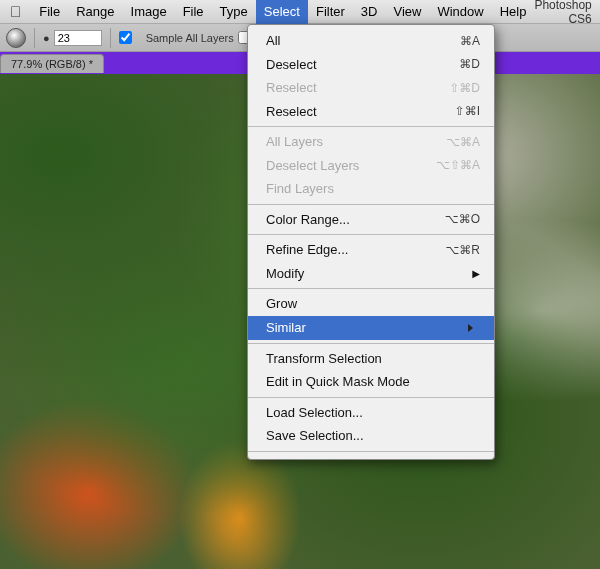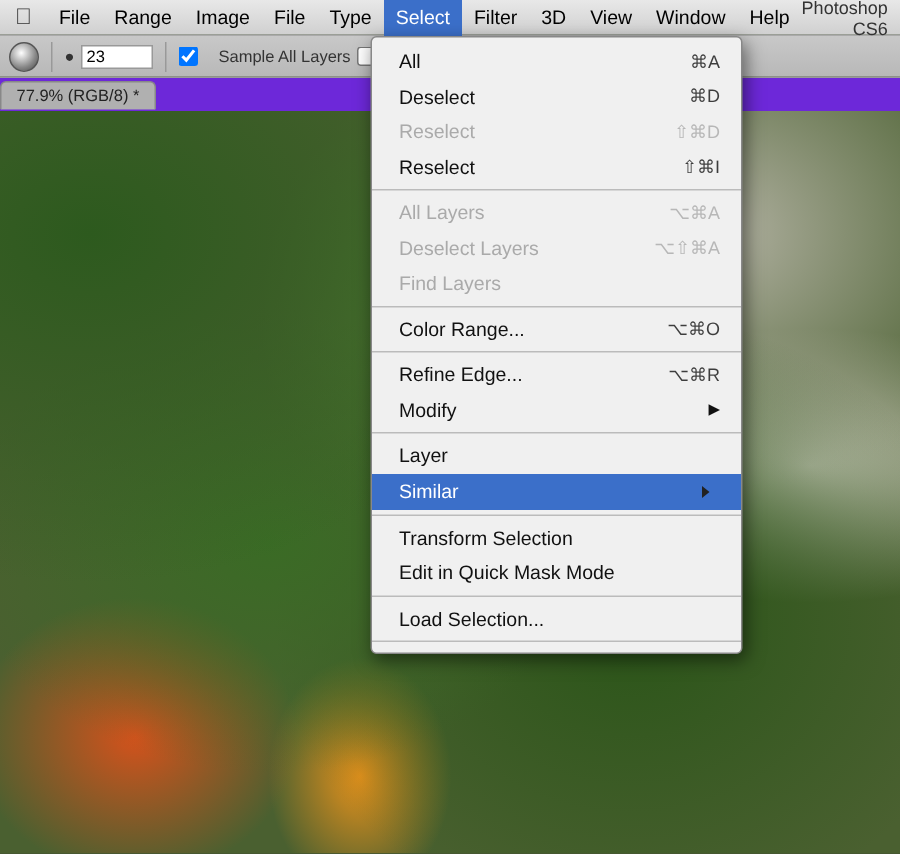--- a/index.html
+++ b/index.html
@@ -300,21 +300,21 @@
     <span class="menu-shortcut">⌥⌘R</span>
   </div>
   <div class="menu-item">
     <span>Modify</span>
     <span class="menu-arrow">▶</span>
   </div>
 
   <div class="menu-separator"></div>
 
   <div class="menu-item">
-    <span>Layer</span>
+    <span>Grow</span>
     <span class="menu-shortcut"></span>
   </div>
   <div class="menu-item highlighted">
     <span>Similar</span>
     <span class="cursor-indicator"></span>
   </div>
 
   <div class="menu-separator"></div>
 
   <div class="menu-item">
@@ -322,17 +322,20 @@
   </div>
   <div class="menu-item">
     <span>Edit in Quick Mask Mode</span>
   </div>
 
   <div class="menu-separator"></div>
 
   <div class="menu-item">
     <span>Load Selection...</span>
   </div>
+  <div class="menu-item">
+    <span>Save Selection...</span>
+  </div>
 
   <div class="menu-separator"></div>
 
 
 </div>
 
 </body></html>

